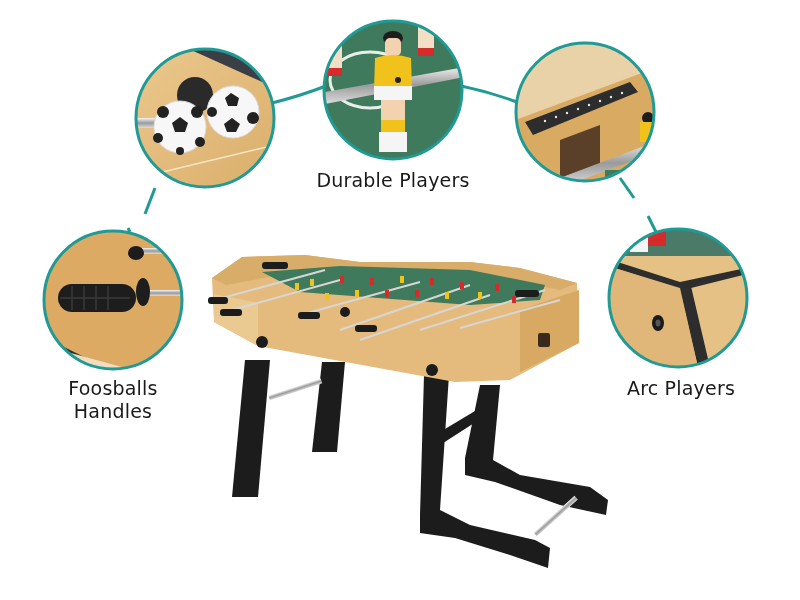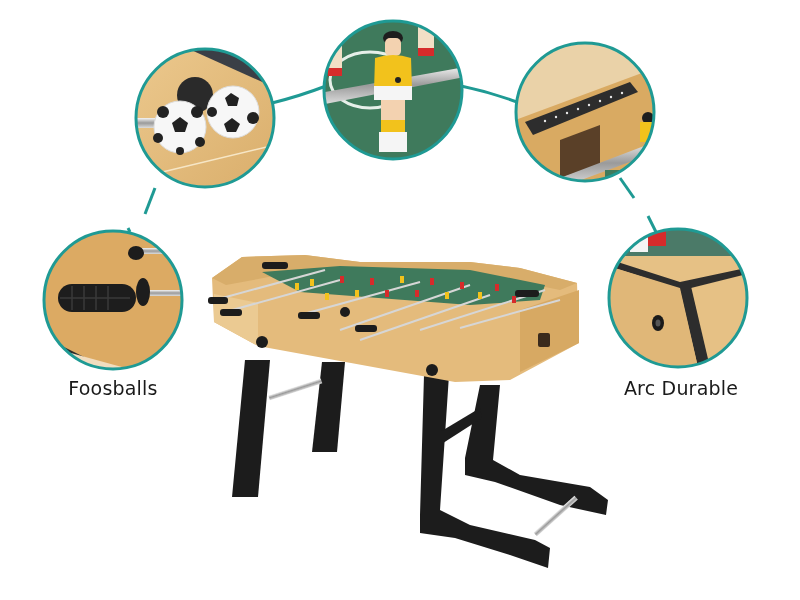--- a/index.html
+++ b/index.html
@@ -211,18 +211,20 @@
       <rect x="430" y="278" width="4" height="7" fill="#d62b2b"></rect>
       <rect x="445" y="292" width="4" height="7" fill="#f2c21c"></rect>
       <rect x="460" y="282" width="4" height="7" fill="#d62b2b"></rect>
       <rect x="478" y="292" width="4" height="7" fill="#f2c21c"></rect>
       <rect x="495" y="284" width="4" height="7" fill="#d62b2b"></rect>
       <rect x="512" y="296" width="4" height="7" fill="#d62b2b"></rect>
     </g>
   </g>
 </svg>
 
+<div class="label" style="left:313px; top:169px; width:160px;">Durable Players</div>
 <div class="label multi" style="left:48px; top:377px; width:130px;">
   <div>Foosballs</div>
+  <div>Handles</div>
 </div>
-<div class="label" style="left:616px; top:377px; width:130px;">Arc Durable</div>
+<div class="label" style="left:616px; top:377px; width:130px;">Arc Players</div>
 
 </div>
 
 </body></html>

